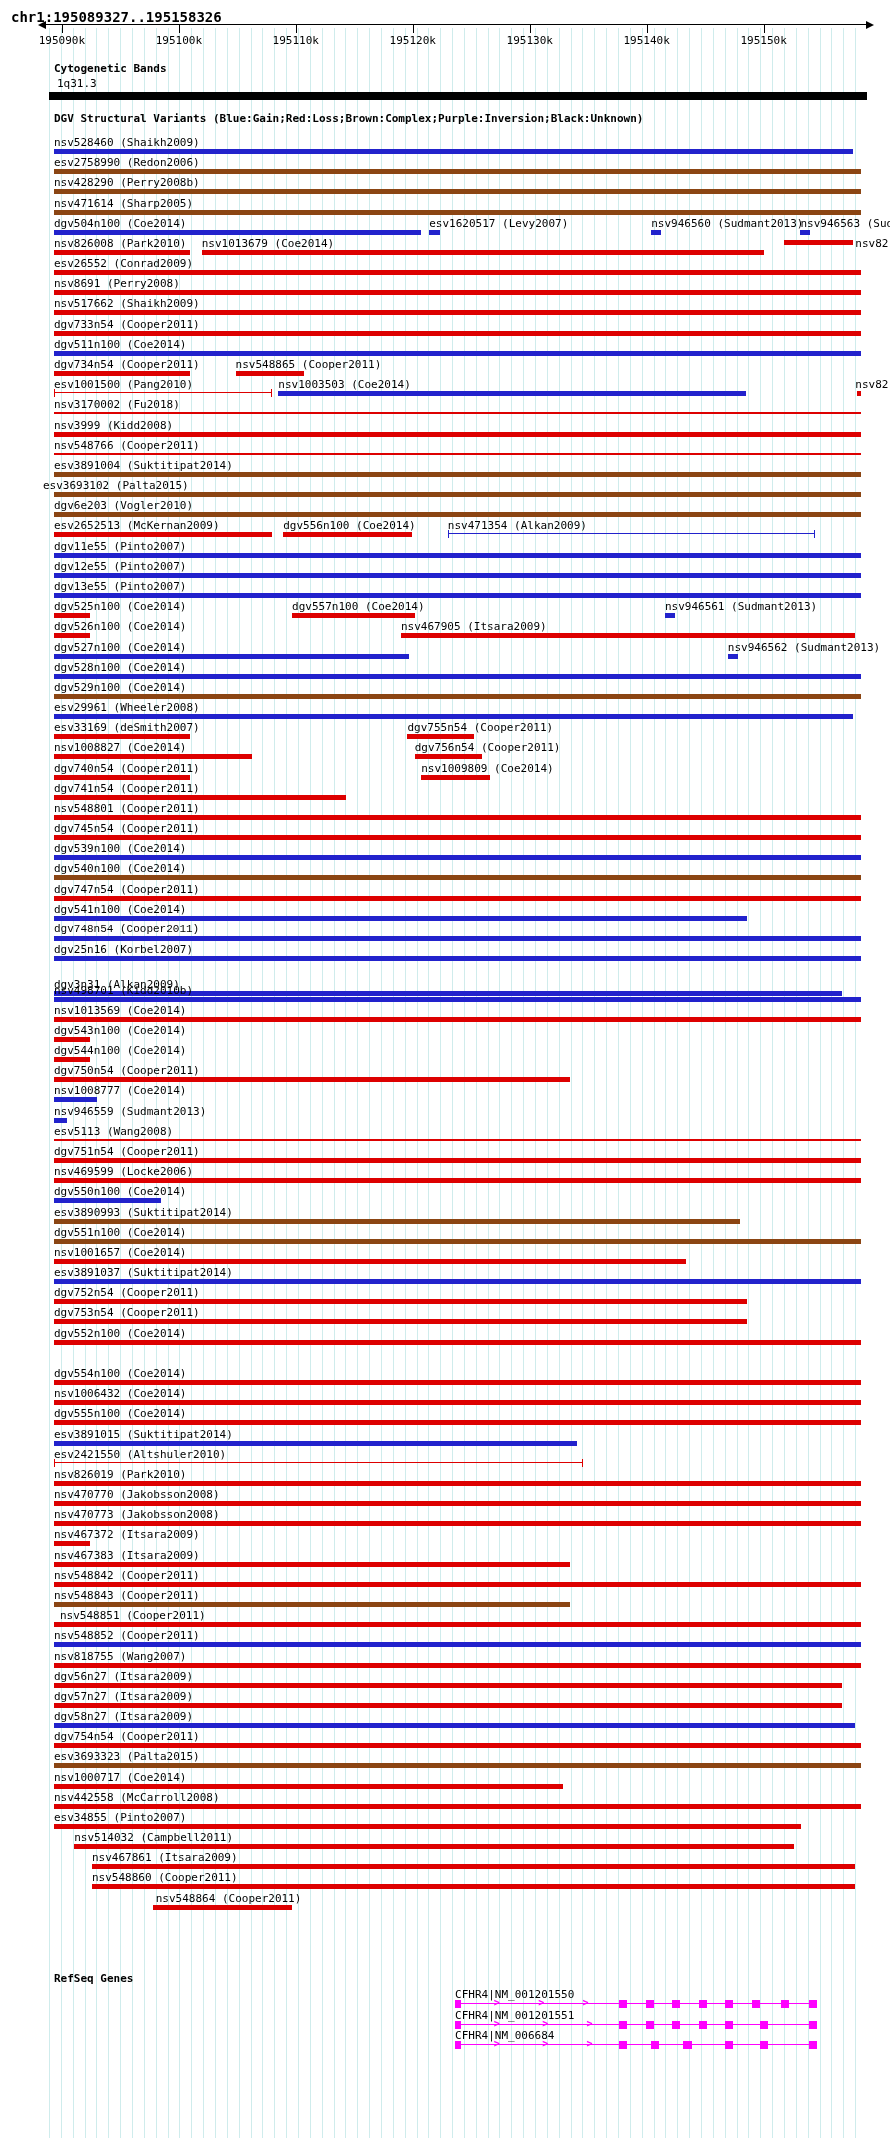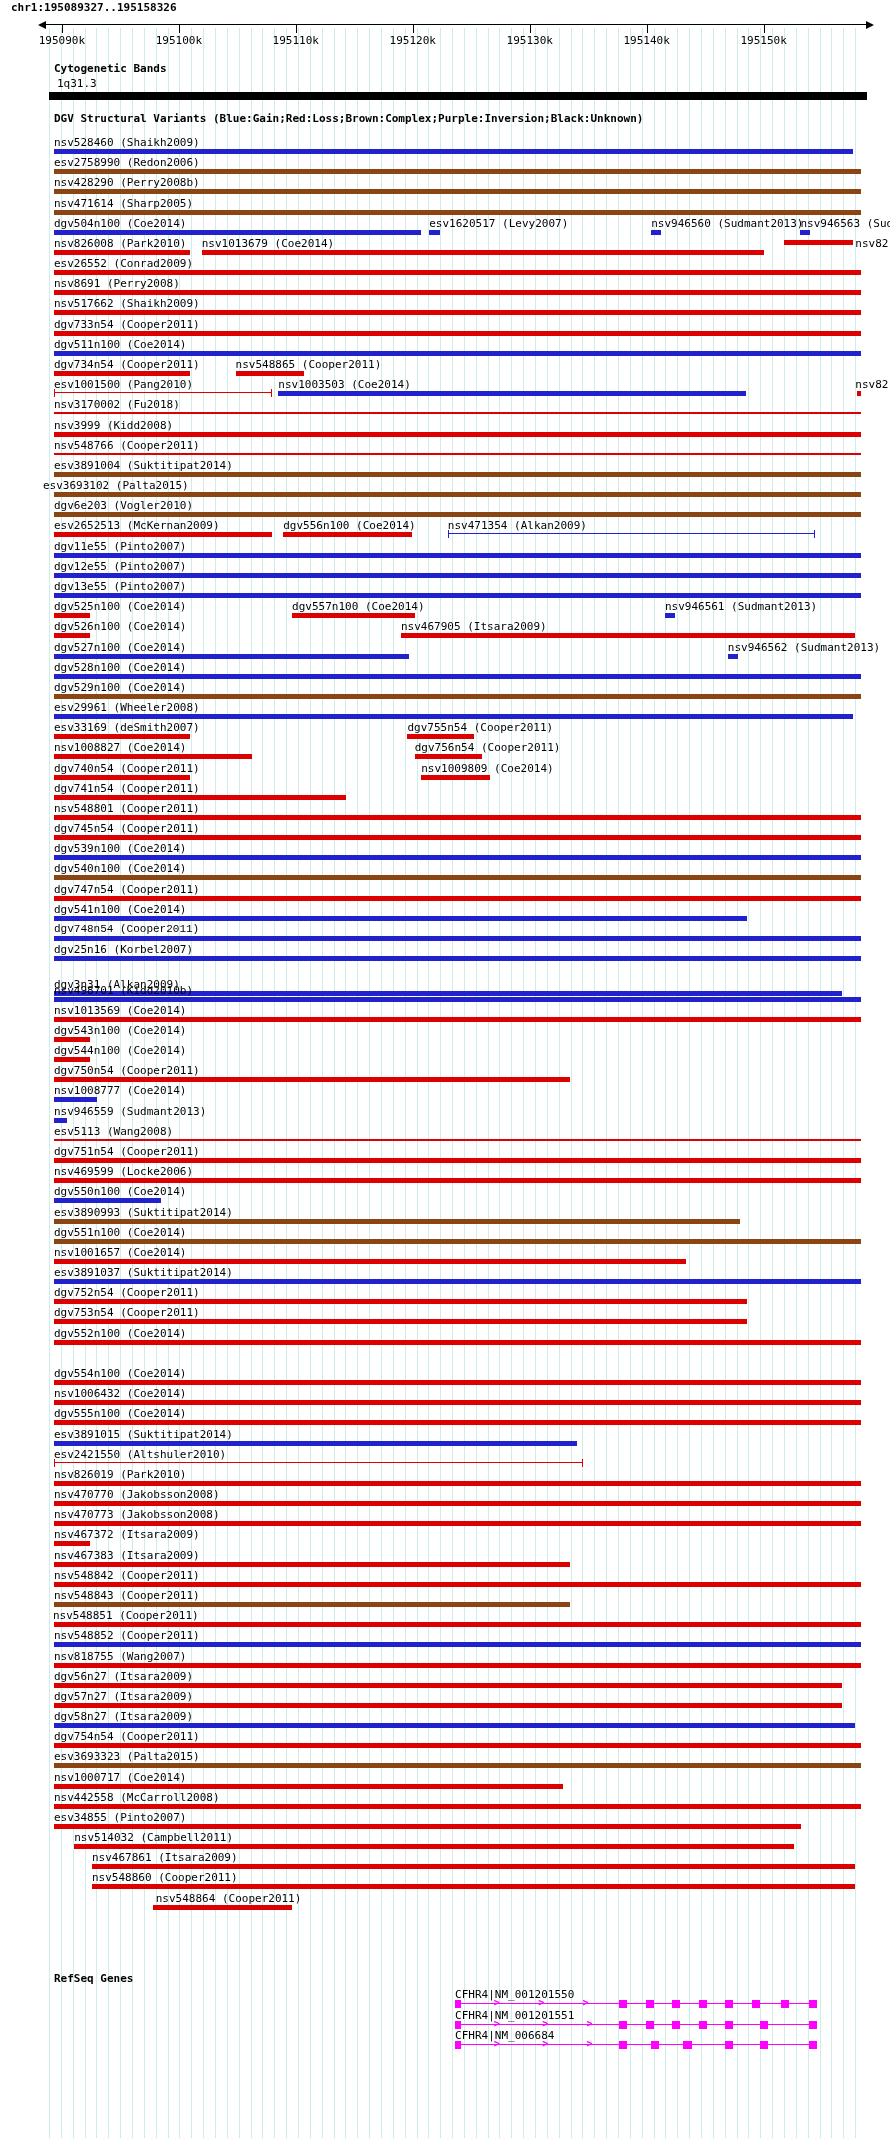--- a/index.html
+++ b/index.html
@@ -2,21 +2,21 @@
 <html><head>
 <meta charset="utf-8">
 <style>
   * { margin:0; padding:0; box-sizing:border-box; }
   html,body { background:#fff; }
   .page {
     position:relative; width:890px; height:2138px; background:#ffffff; overflow:hidden;
     font-family:"DejaVu Sans Mono", monospace; color:#000;
   }
   .grid { position:absolute; left:49px; top:28px; width:818px; height:2110px; }
-  .region { position:absolute; left:11px; top:1px; font-size:11px; font-weight:bold; white-space:pre; }
+  .region { position:absolute; left:11px; top:9px; font-size:14px; font-weight:bold; white-space:pre; }
   .ruler-line { position:absolute; left:46px; top:24px; width:820px; height:1px; background:#000; }
   .arrow { position:absolute; top:21px; width:0; height:0;
            border-top:4px solid transparent; border-bottom:4px solid transparent; }
   .arrow.left  { left:38px; border-right:8px solid #000; }
   .arrow.right { left:866px; border-left:8px solid #000; }
   .tick { position:absolute; top:24px; width:1px; height:9px; background:#000; }
   .tick-label { position:absolute; top:35px; transform:translateX(-50%); font-size:11px; line-height:11px; white-space:pre; }
   .section-title { position:absolute; left:54px; font-size:11px; font-weight:bold; line-height:12px; white-space:pre; }
   .band-label { position:absolute; left:57px; top:78px; font-size:11px; line-height:11px; }
   .cytoband { position:absolute; left:49px; top:92px; width:818px; height:8px; }
@@ -389,21 +389,21 @@
       </div>
       <div class="vrow" style="top: 1432.78px;">
         <span class="vlabel" style="left: 54px;">nsv548842 (Cooper2011)</span>
         <div class="vbar" style="left: 54px; width: 807px; background: rgb(221, 0, 0);"></div>
       </div>
       <div class="vrow" style="top: 1452.96px;">
         <span class="vlabel" style="left: 54px;">nsv548843 (Cooper2011)</span>
         <div class="vbar" style="left: 54px; width: 516.48px; background: rgb(139, 69, 19);"></div>
       </div>
       <div class="vrow" style="top: 1473.14px;">
-        <span class="vlabel" style="left: 53px;">nsv548851 (Cooper2011)</span>
+        <span class="vlabel" style="left: 60px;">nsv548851 (Cooper2011)</span>
         <div class="vbar" style="left: 54px; width: 807px; background: rgb(221, 0, 0);"></div>
       </div>
       <div class="vrow" style="top: 1493.32px;">
         <span class="vlabel" style="left: 54px;">nsv548852 (Cooper2011)</span>
         <div class="vbar" style="left: 54px; width: 807px; background: rgb(34, 34, 204);"></div>
       </div>
       <div class="vrow" style="top: 1513.5px;">
         <span class="vlabel" style="left: 54px;">nsv818755 (Wang2007)</span>
         <div class="vbar" style="left: 54px; width: 807px; background: rgb(221, 0, 0);"></div>
       </div>

